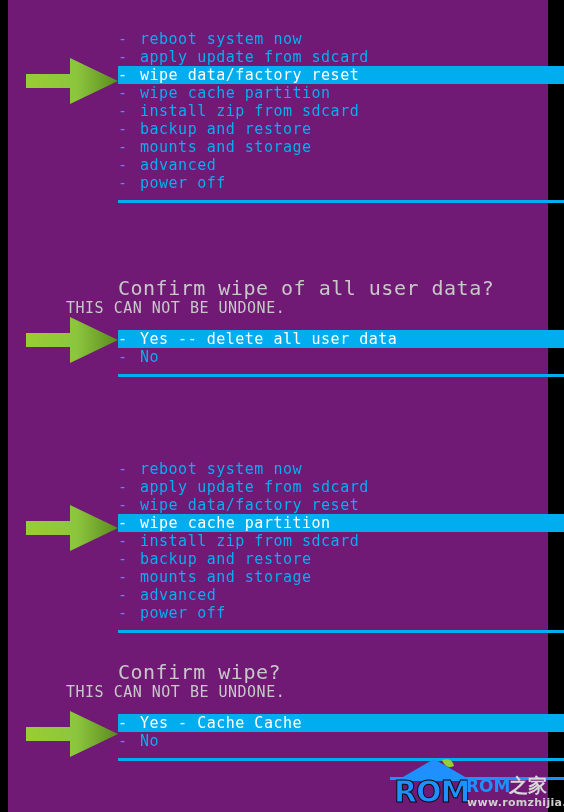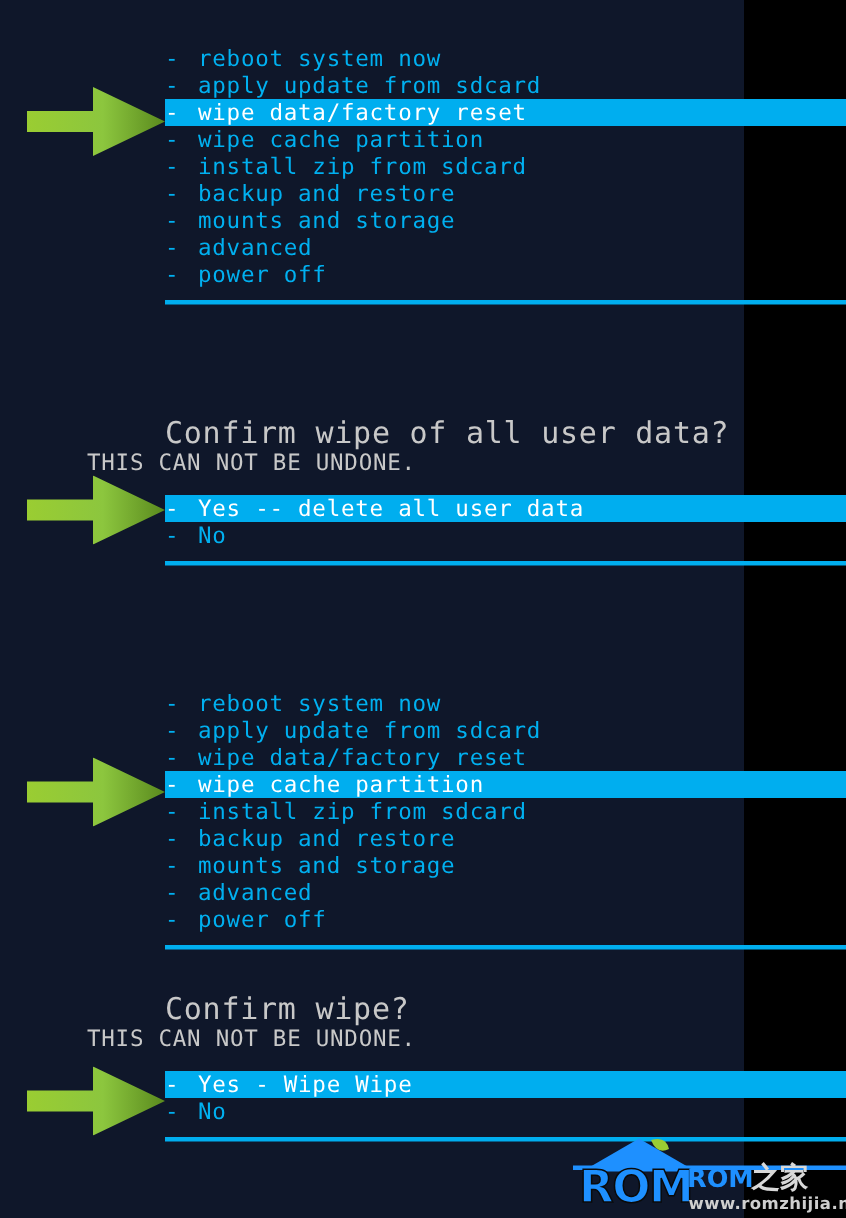--- a/index.html
+++ b/index.html
@@ -10,25 +10,25 @@
   body {
     width: 564px;
     height: 812px;
     position: relative;
     overflow: hidden;
     font-family: "DejaVu Sans Mono", "Liberation Mono", monospace;
   }
 
   .screen {
     position: absolute;
-    left: 0;
+    left: 8px;
     top: 0;
-    width: 496px;
+    width: 540px;
     height: 812px;
-    background: #0f172a;
+    background: #701a75;
   }
 
   
   .panel {
     position: absolute;
     left: 0;
     width: 564px;
   }
   #panel-1 { top: 30px; }
   #panel-2 { top: 278px; }
@@ -210,21 +210,21 @@
     </div>
     <div class="sep-gap-top"></div>
     <div class="separator"></div>
   </div>
 
   <div class="panel" id="panel-4">
     <div class="confirm-title">Confirm wipe?</div>
     <div class="confirm-sub">THIS CAN NOT BE UNDONE.</div>
     <div class="spacer-sm"></div>
     <div class="rows">
-      <div class="row highlight"><span class="dash">-</span><span>Yes - Wipe Wipe</span></div>
+      <div class="row highlight"><span class="dash">-</span><span>Yes - Cache Cache</span></div>
       <div class="row"><span class="dash">-</span><span>No</span></div>
     </div>
     <div class="sep-gap-top"></div>
     <div class="separator"></div>
   </div>
 
   <svg class="arrow" id="arrow-1" viewBox="0 0 92 46">
     <defs>
       <linearGradient id="agrad" x1="0" y1="0" x2="1" y2="0">
         <stop offset="0%" stop-color="#9acd32"></stop>

